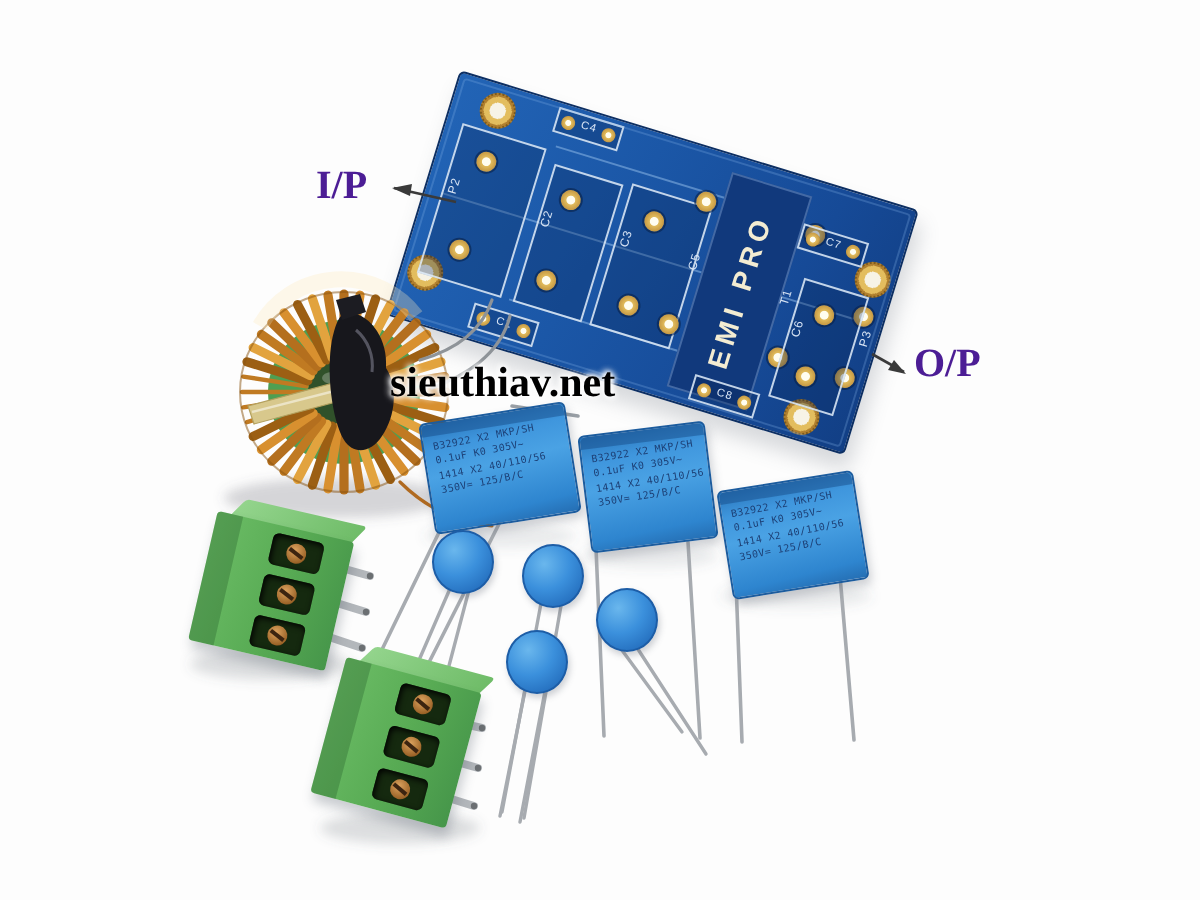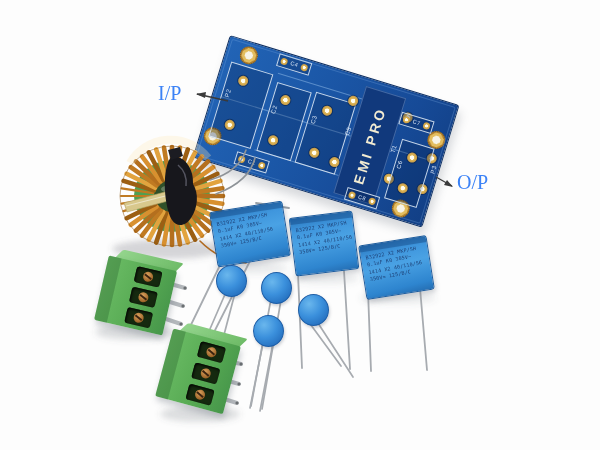--- a/index.html
+++ b/index.html
@@ -56,21 +56,21 @@
         box-shadow:2px 4px 6px rgba(70,80,95,.28);}
   .tb-side{position:absolute;left:0;top:0;width:13px;height:100%;background:rgba(25,75,32,.28);
         border-radius:2px 0 0 2px;}
   .tb-open{position:absolute;left:30px;width:26px;height:16px;background:#15290f;border-radius:3px;
         box-shadow:inset 1px 1px 3px #000;display:flex;align-items:center;justify-content:center;}
   .tb-screw{position:relative;width:10px;height:10px;border-radius:50%;
         background:radial-gradient(circle at 40% 35%,#dca35f,#9c6428 70%,#6b3f16);}
   .tb-screw::after{content:'';position:absolute;left:1px;top:4px;width:8px;height:1.5px;
         background:#3c2410;transform:rotate(25deg);}
   
-  .note{position:absolute;z-index:9;font-family:"Liberation Serif",serif;font-size:20px;color:#3b82f6;}
+  .note{position:absolute;z-index:9;font-family:"Liberation Serif",serif;font-size:20px;color:#4c1d95;font-weight:bold;}
   .watermark{position:absolute;z-index:9;left:195px;top:179px;
         font-family:"Liberation Serif",serif;font-weight:bold;font-size:21px;color:#000;
         text-shadow:0 0 2px #fff,0 0 4px #fff,1px 1px 3px #fff,-1px -1px 3px #fff;}
 </style>
 </head>
 <body>
 
 <div class="stage">
 
   <div class="pcb">
@@ -321,14 +321,15 @@
           <div class="tb-screw"></div>
         </div>
       <div class="tb-open" style="top:49px">
           <div class="tb-screw"></div>
         </div>
     </div>
   </div>
 
   <div class="note" style="left:158px;top:82px">I/P</div>
   <div class="note" style="left:457px;top:171px">O/P</div>
+  <div class="watermark">sieuthiav.net</div>
 
 </div>
 
 </body></html>

